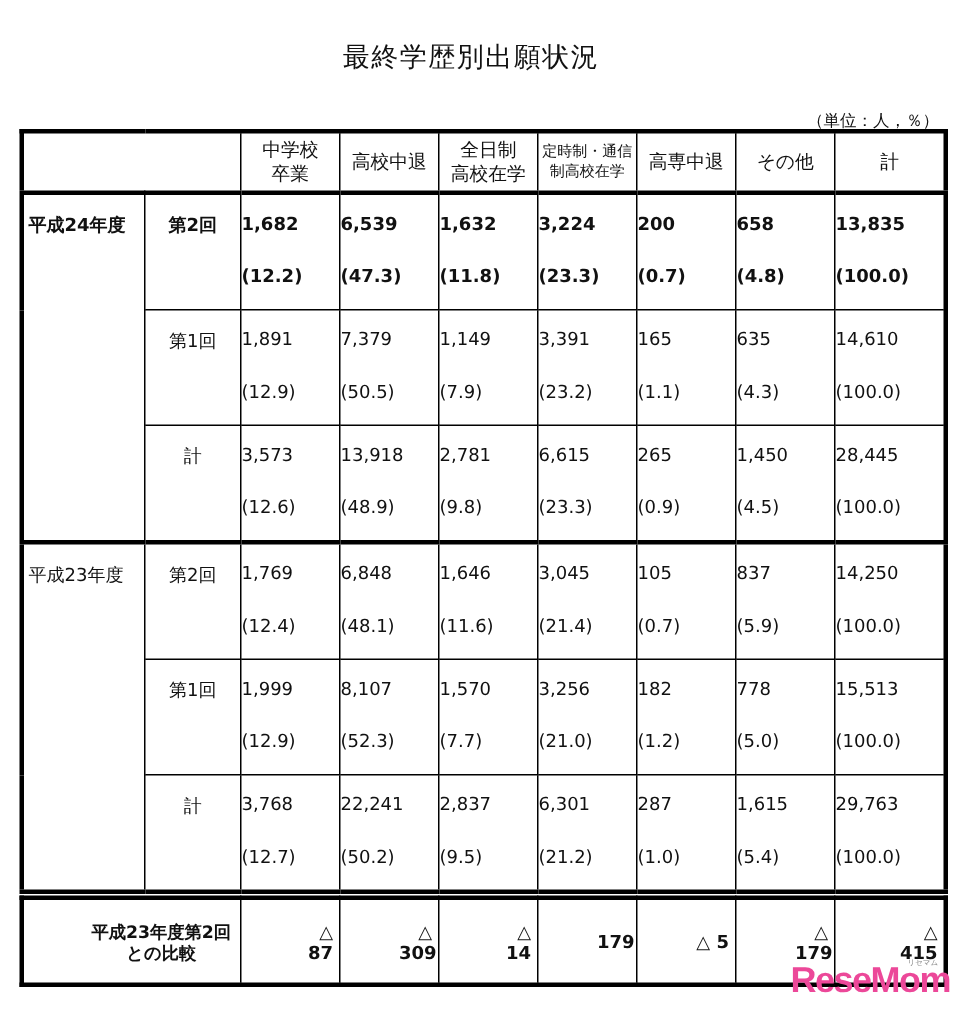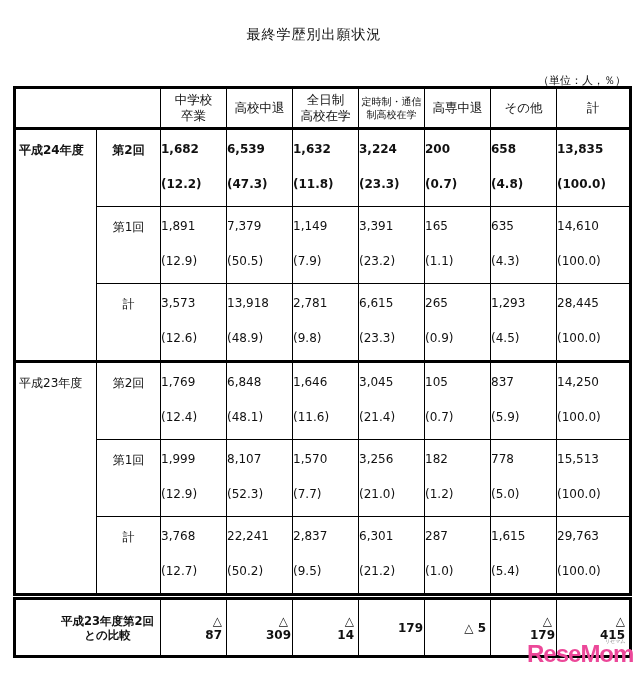--- a/index.html
+++ b/index.html
@@ -1,19 +1,19 @@
 <!DOCTYPE html>
 <html><head>
 <meta charset="utf-8">
 <style>
   html, body { margin:0; padding:0; background:#ffffff; }
   body { width:640px; height:678px; position:relative; overflow:hidden;
          font-family:"DejaVu Sans","Liberation Sans",sans-serif; color:#111; }
   .title { position:absolute; top:26px; left:0; width:628px; text-align:center;
-           font-size:14px; letter-spacing:1px; }
+           font-size:18px; letter-spacing:1px; }
   .unit { position:absolute; top:73px; right:14px; font-size:11px; }
   table { border-collapse:collapse; position:absolute; table-layout:fixed; }
   #main { left:13px; top:86px; width:616px; border:3px solid #000; }
   #cmp  { left:13px; top:597px; width:616px; border:3px solid #000; }
   td, th { border:1.5px solid #000; padding:0; font-weight:normal; }
   th { font-size:12.5px; text-align:center; vertical-align:middle; line-height:16px; height:38px; }
   th.small { font-size:10px; line-height:13px; }
   .hdr-row th { border-bottom:3px solid #000; }
   td.year { vertical-align:top; font-size:12px; padding:12px 0 0 3px; text-align:left; white-space:nowrap; }
   td.session { vertical-align:top; text-align:center; font-size:12px; padding-top:12px; height:64px; }
@@ -139,21 +139,21 @@
         </td>
         <td class="num">
           <span class="v">6,615</span>
           <span class="p">(23.3)</span>
         </td>
         <td class="num">
           <span class="v">265</span>
           <span class="p">(0.9)</span>
         </td>
         <td class="num">
-          <span class="v">1,293</span>
+          <span class="v">1,450</span>
           <span class="p">(4.5)</span>
         </td>
         <td class="num">
           <span class="v">28,445</span>
           <span class="p">(100.0)</span>
         </td>
       </tr>
       <tr>
         <td class="year" rowspan="3" style="border-bottom: 3px solid rgb(0, 0, 0);">平成23年度</td>
         <td class="session">第2回</td>

